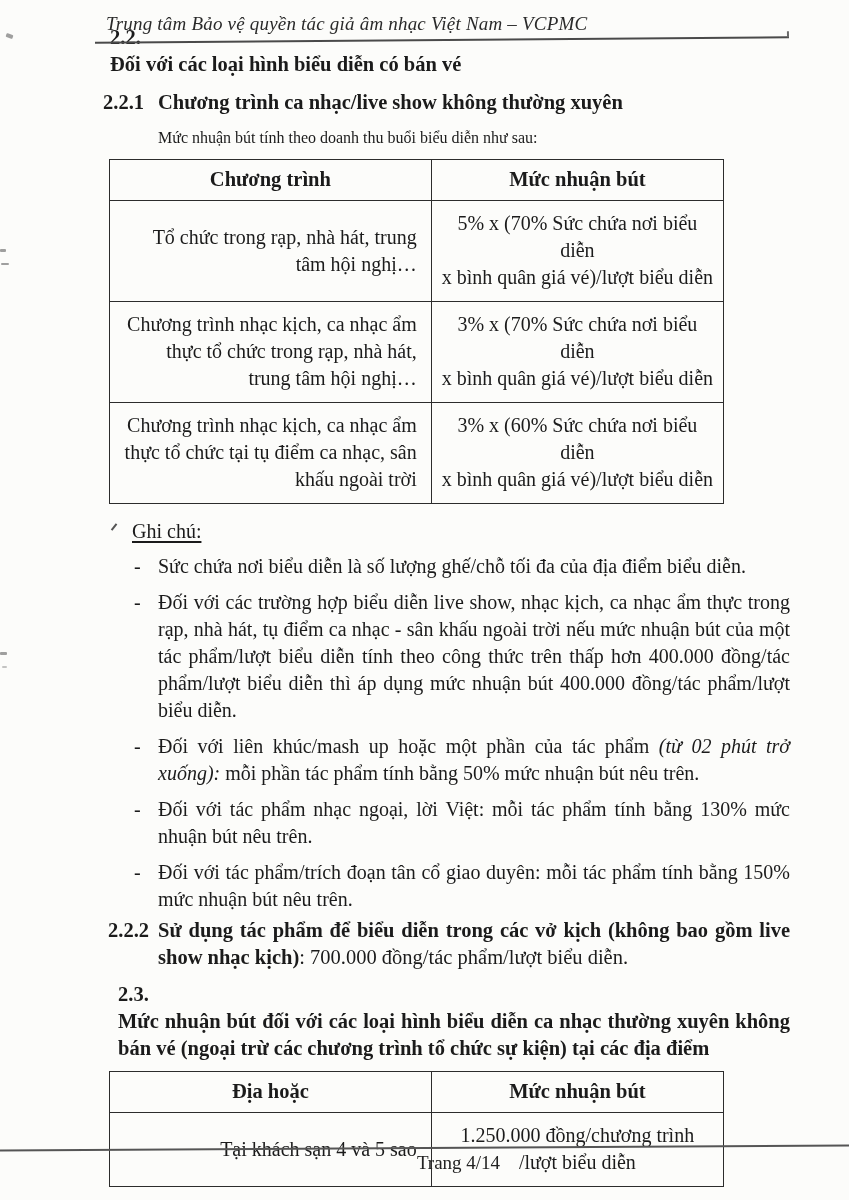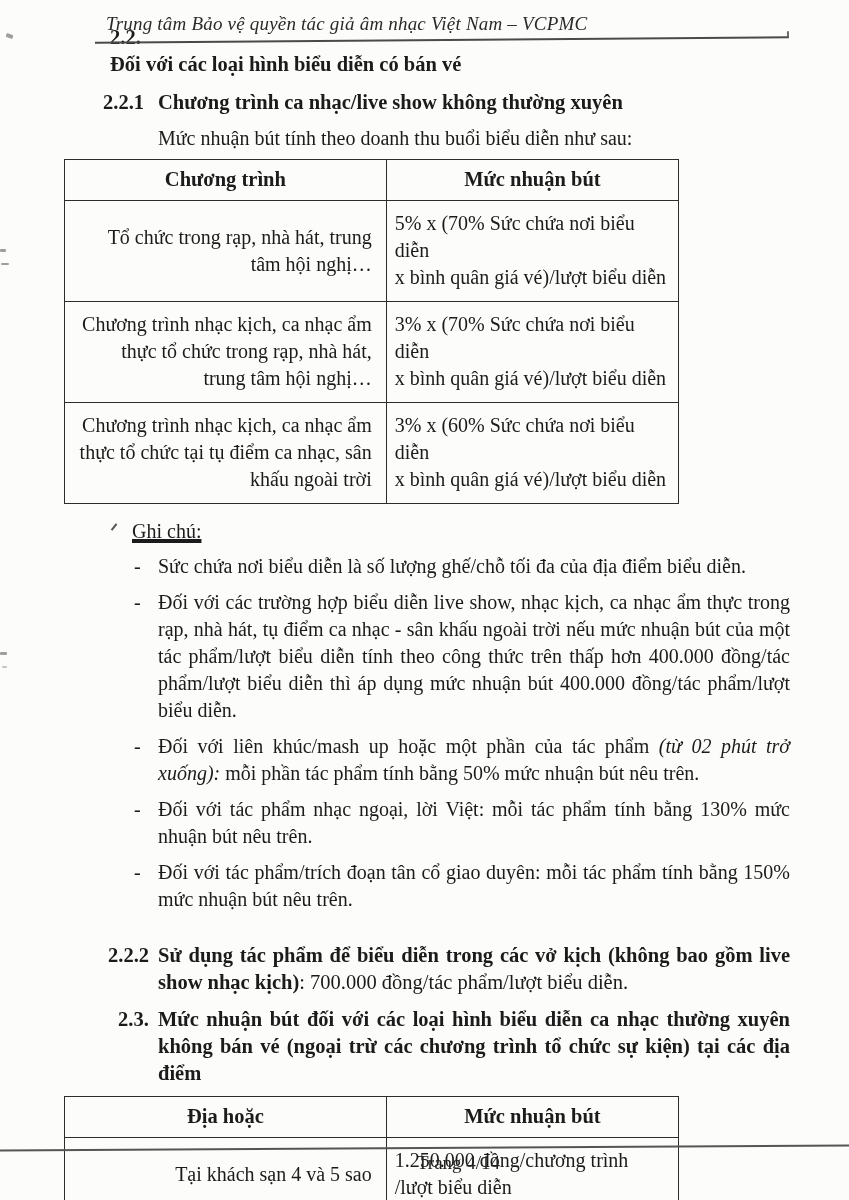--- a/index.html
+++ b/index.html
@@ -32,59 +32,59 @@
     content:"";position:absolute;right:0;top:-5px;width:2px;height:6px;background:#6a6a6a;
   }
   
   .sec{display:flex;font-weight:bold;font-size:20.5px;line-height:27px;}
   .sec .num{flex:0 0 auto;}
   .sec .body{flex:1 1 auto;}
   .sec22{margin:24px 58px 0 110px;flex-direction:column;}
   .sec22 .num{width:48px;}
   .sec221{margin:11px 58px 5px 103px;}
   .sec221 .num{width:55px;}
-  .intro{margin:9px 58px 0 158px;font-size:20px;line-height:26px;}
-  .sec222{margin:29px 59px 0 108px;text-align:justify;}
+  .intro{margin:9px 58px 0 158px;font-size:16px;line-height:26px;}
+  .sec222{margin:4px 59px 0 108px;text-align:justify;}
   .sec222 .num{width:50px;}
   .sec222 .tail{font-weight:normal;}
-  .sec23{margin:10px 59px 0 118px;text-align:justify;}
+  .sec23{margin:10px 59px 0 118px;text-align:justify;flex-direction:column;}
   .sec23 .num{width:40px;}
   
   table.rate{
     border-collapse:collapse;
-    margin-left:64px;
+    margin-left:109px;
     width:615px;
     table-layout:fixed;
     font-size:20px;
   }
   table.rate.t1{margin-top:8px;}
   table.rate.t2{margin-top:9px;}
   table.rate th,table.rate td{
     border:1.6px solid #2c2c2c;
     vertical-align:middle;
   }
   table.rate th{
     font-size:20.5px;font-weight:bold;text-align:center;
     padding:8px 6px 9px;
   }
   table.rate col.c1{width:52.4%;}
   table.rate col.c2{width:47.6%;}
   td.cell-label{
     text-align:right;padding:9px 14px 10px 13px;line-height:27px;
   }
   td.cell-value{
-    padding:9px 8px 10px;line-height:27px;
+    text-align:center;padding:9px 8px 10px;line-height:27px;
     white-space:pre-line;
     font-family:Liberation Serif, serif;
   }
   
   .ghichu{
     margin:14px 0 0 130px;
     font-size:20px;line-height:26px;
-    display:flex;align-items:baseline;text-decoration:underline;
+    display:flex;align-items:baseline;
   }
   .ghichu .tick{
     display:inline-block;
     width:8px;height:8px;
     margin:0 11px 0 -19px;
     border-left:2px solid #555;
     transform:rotate(38deg) translateY(-2px);
     align-self:center;
   }
   .ghichu .label{text-decoration:underline;text-underline-offset:3px;}

